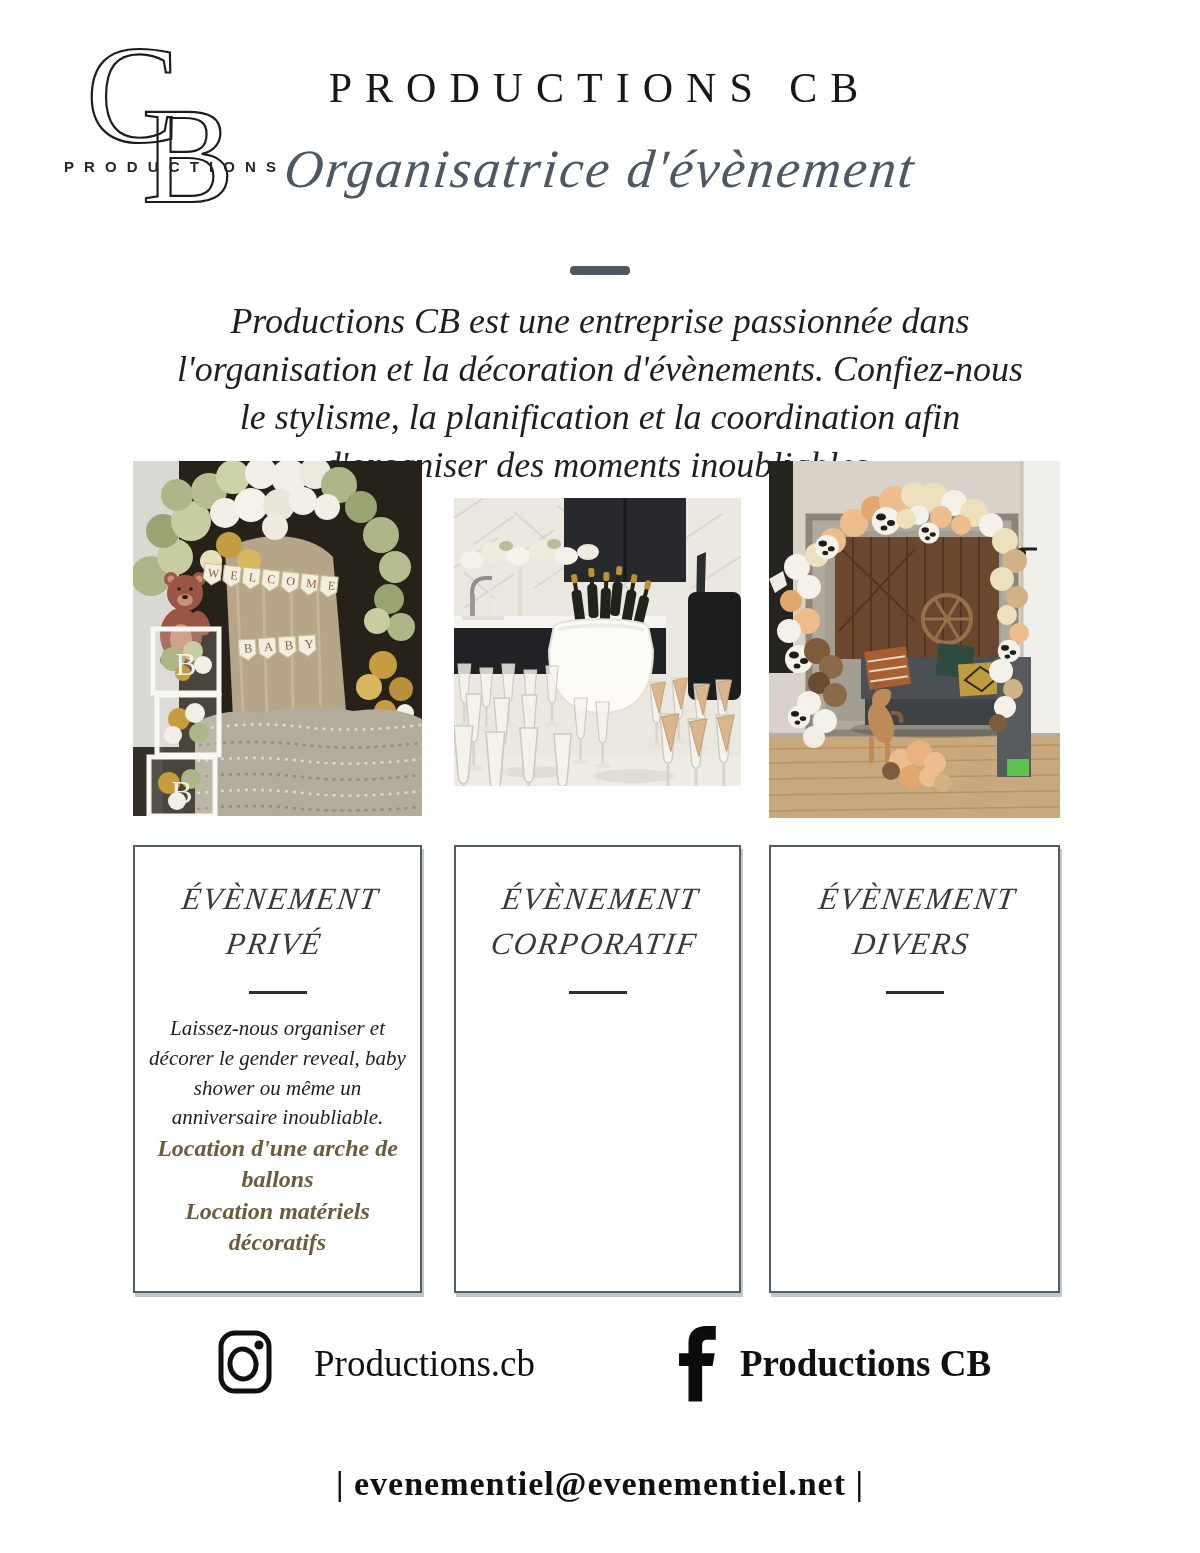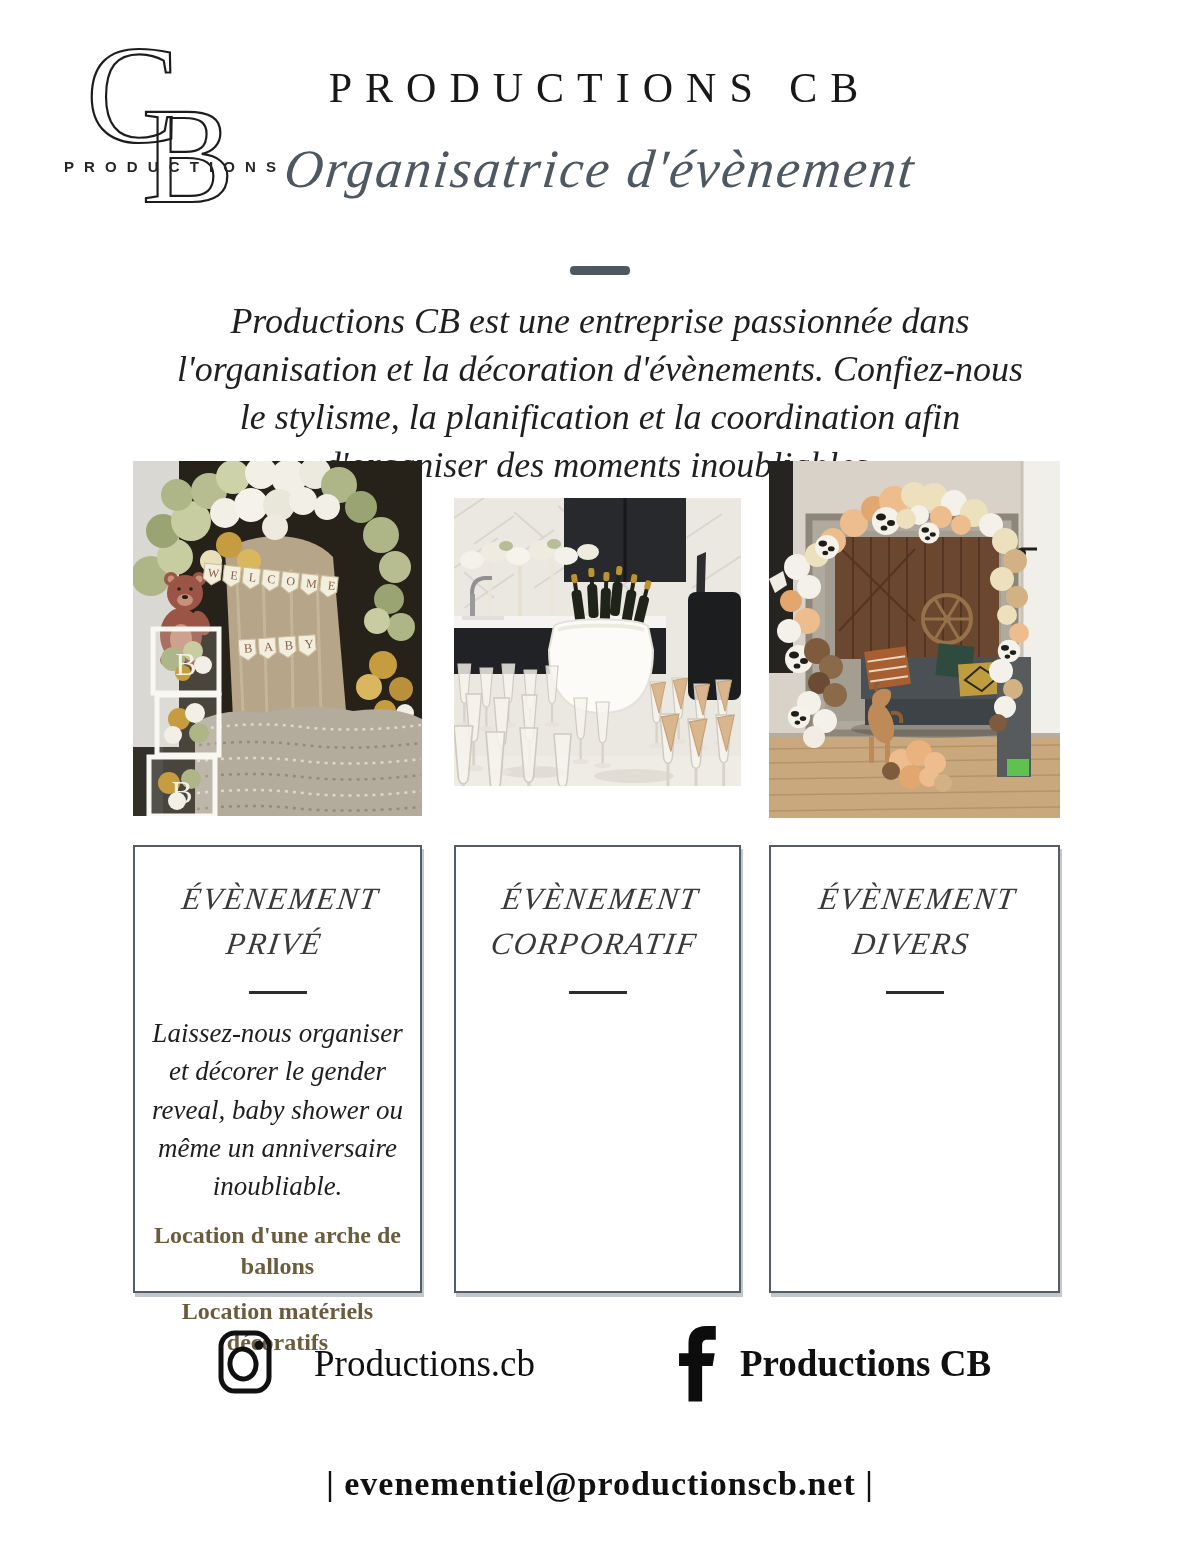--- a/index.html
+++ b/index.html
@@ -29,23 +29,23 @@
   .card{position:absolute;top:845px;height:448px;background:#ffffff;
         border:2px solid #535d66;box-sizing:border-box;
         box-shadow:2px 4px 0 rgba(120,130,140,.45);text-align:center;}
   .card-1{left:133px;width:289px;}
   .card-2{left:454px;width:287px;}
   .card-3{left:769px;width:291px;}
   .card-title{margin-top:30px;font-style:italic;font-size:31px;line-height:1.45;
               letter-spacing:2px;color:#3a3a3a;transform:skewX(-8deg);
               font-family:"Liberation Serif",serif;}
   .card-rule{width:58px;border:none;border-top:3px solid #2d2d2d;margin:24px auto 20px;}
-  .card-body{font-style:italic;font-size:27px;line-height:1.42;padding:0 12px;color:#1e1e1e;}
-  .card-extra{font-weight:bold;font-size:24px;line-height:1.3;
-              color:#6b5c3e;margin-top:14px;padding:0 8px;}
+  .card-body{font-style:italic;font-size:21px;line-height:1.42;padding:0 12px;color:#1e1e1e;}
+  .card-extra{font-style:italic;font-weight:bold;font-size:24px;line-height:1.3;
+              color:#6b5c3e;padding:0 8px;}
 
   
   .insta-icon{position:absolute;left:218px;top:1330px;width:54px;height:64px;}
   .insta-label{position:absolute;left:314px;top:1342px;font-size:37px;font-weight:normal;color:#101010;}
   .fb-icon{position:absolute;left:678px;top:1326px;width:42px;height:72px;}
   .fb-label{position:absolute;left:740px;top:1342px;font-size:37px;font-weight:bold;color:#101010;}
   .email{position:absolute;left:0;right:0;top:1465px;text-align:center;
          font-size:34px;font-weight:bold;color:#101010;letter-spacing:1px;}
 </style>
 </head>
@@ -473,15 +473,15 @@
   </div>
   <div class="insta-label">Productions.cb</div>
 
   <div class="fb-icon">
     <svg viewBox="0 0 40 72">
       <path d="M28 13 h8 V0 h-9 C16 0 10 6 10 16 v10 H1 v12 h9 v34 h13 V38 h10 l2 -12 H23 v-7 c0-4 1-6 5-6 Z" fill="#0c0c0c"></path>
     </svg>
   </div>
   <div class="fb-label">Productions CB</div>
 
-  <div class="email">| evenementiel@productionscb.net |</div>
+  <div class="email">| evenementiel@evenementiel.net |</div>
 
 </div>
 
 </body></html>

